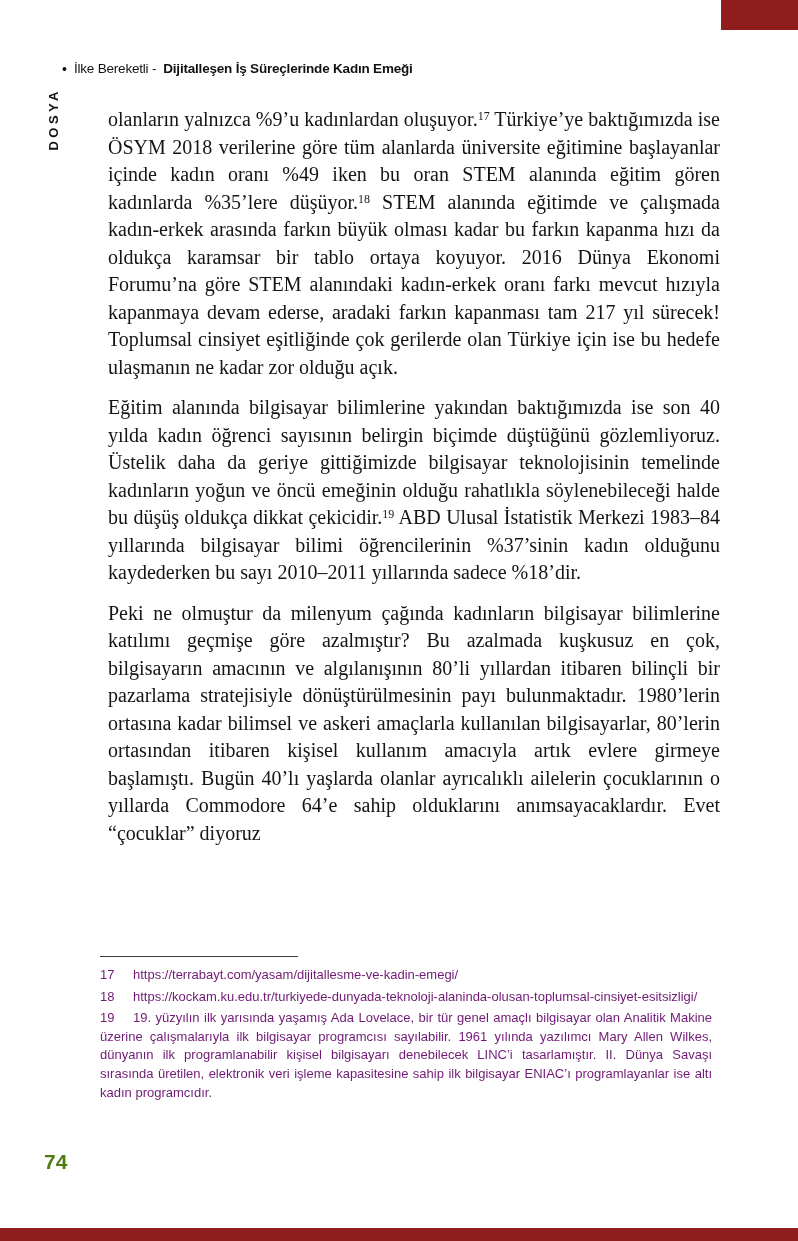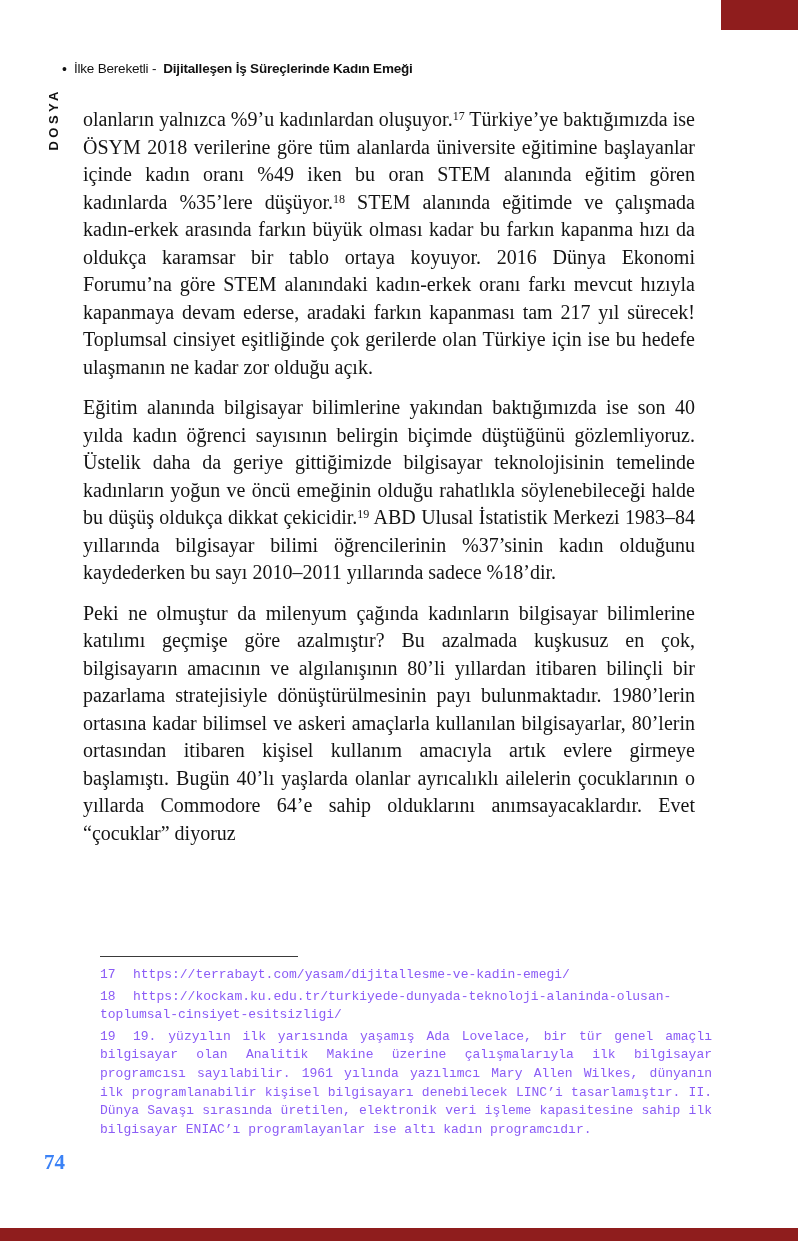--- a/index.html
+++ b/index.html
@@ -34,51 +34,51 @@
   .dosya{
     position:absolute;left:46px;top:88px;
     font-family:"Liberation Sans", sans-serif;
     font-weight:700;font-size:13px;
     letter-spacing:3.5px;
     writing-mode:vertical-rl;
     transform:rotate(180deg);
     color:#111;
   }
   .body-text{
-    position:absolute;left:83px;top:106px;width:612px;
+    position:absolute;left:108px;top:106px;width:612px;
     font-size:20px;line-height:27.5px;
     text-align:justify;
     hyphens:auto;
   }
   .body-text p{margin:0 0 13px;}
   sup.fnref{
     font-size:12px;line-height:0;
     position:relative;top:-6px;
     vertical-align:baseline;
   }
   .footnotes{
     position:absolute;left:100px;top:956px;width:612px;
-    font-family:Liberation Mono, monospace;
+    font-family:Liberation Sans, sans-serif;
     font-size:13px;line-height:18.6px;
-    color:#8b5cf6;
+    color:#701a75;
     text-align:justify;
     overflow-wrap:break-word;
   }
   .fn-rule{
     width:198px;height:0;
     border-top:1.5px solid #3a3a3a;
     margin:0 0 9px 0;
   }
   .footnotes p{margin:0 0 3px;}
   .fn-num{display:inline-block;min-width:33px;}
   .page-number{
     position:absolute;left:44px;top:1150px;
-    font-family:Liberation Serif, serif;
+    font-family:Liberation Sans, sans-serif;
     font-weight:700;font-size:21px;
-    color:#3b82f6;
+    color:#4d7c0f;
   }
 </style>
 </head>
 <body>
 
 <div class="page">
 
   <div class="corner-accent" style="background: rgb(143, 29, 29);"></div>
 
   <div class="header">

